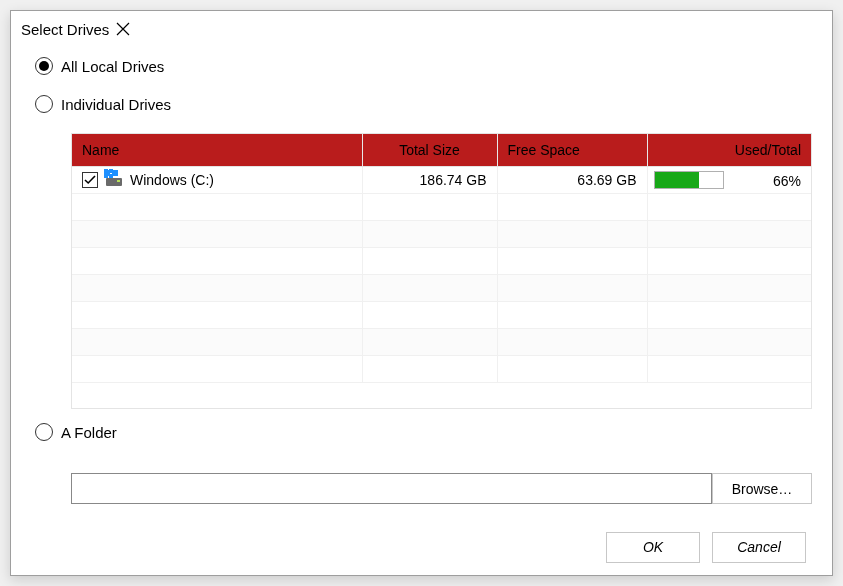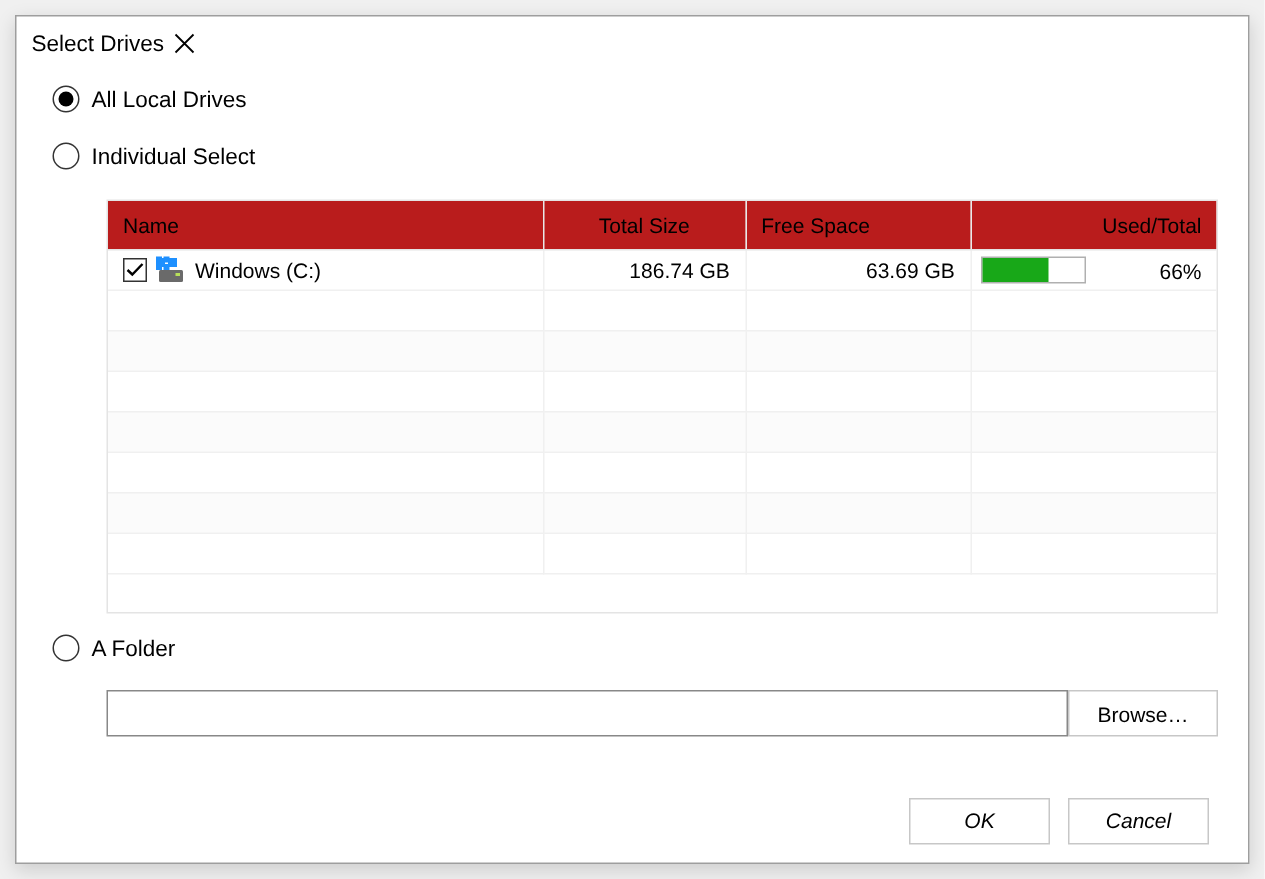--- a/index.html
+++ b/index.html
@@ -83,21 +83,21 @@
     tbody tr.zebra td { background: #fbfbfb; }
     tbody td {
       border-right: 1px solid #f0f0f0;
       border-bottom: 1px solid #f0f0f0;
       padding: 0 10px;
       font-size: 14px;
       vertical-align: middle;
     }
     tbody td:last-child { border-right: none; }
     td.cell-name { }
-    .name-inner { display: flex; align-items: flex-end; gap: 6px; height: 100%; }
+    .name-inner { display: flex; align-items: flex-start; gap: 6px; height: 100%; }
     .chk {
       width: 16px; height: 16px;
       border: 1.3px solid #333;
       display: flex; align-items: center; justify-content: center;
       background: #fff;
       flex-shrink: 0;
     }
     .chk svg { width: 12px; height: 10px; }
     .drive-icon { width: 20px; height: 14px; position: relative; flex-shrink:0;}
     .drive-icon .disk {
@@ -126,21 +126,21 @@
       border: 1px solid #b0b0b0;
       background: #fff;
       position: relative;
     }
     .bar-fill {
       position: absolute; left:0; top:0; bottom:0;
       background: #18a818;
     }
     .pct { flex:1; text-align: right; }
     .folder-section {
-      margin-top: 13px;
+      margin-top: 26px;
       margin-left: 36px;
       display: flex;
       gap: 0;
       align-items: flex-start;
     }
     .folder-input {
       flex: 1;
       height: 31px;
       border: 1px solid #888;
       background: #fff;
@@ -186,21 +186,21 @@
 
     <div class="radio-row">
       <span class="radio-outer">
           <span class="radio-inner" id="dot-all"></span>
         </span>
       <span>All Local Drives</span>
     </div>
 
     <div class="radio-row">
       <span class="radio-outer"></span>
-      <span>Individual Select</span>
+      <span>Individual Drives</span>
     </div>
 
     <div class="table-wrap">
       <table>
         <thead>
           <tr>
             <th class="col-name">Name</th>
             <th class="col-size">Total Size</th>
             <th class="col-free">Free Space</th>
             <th class="col-used">Used/Total</th>

